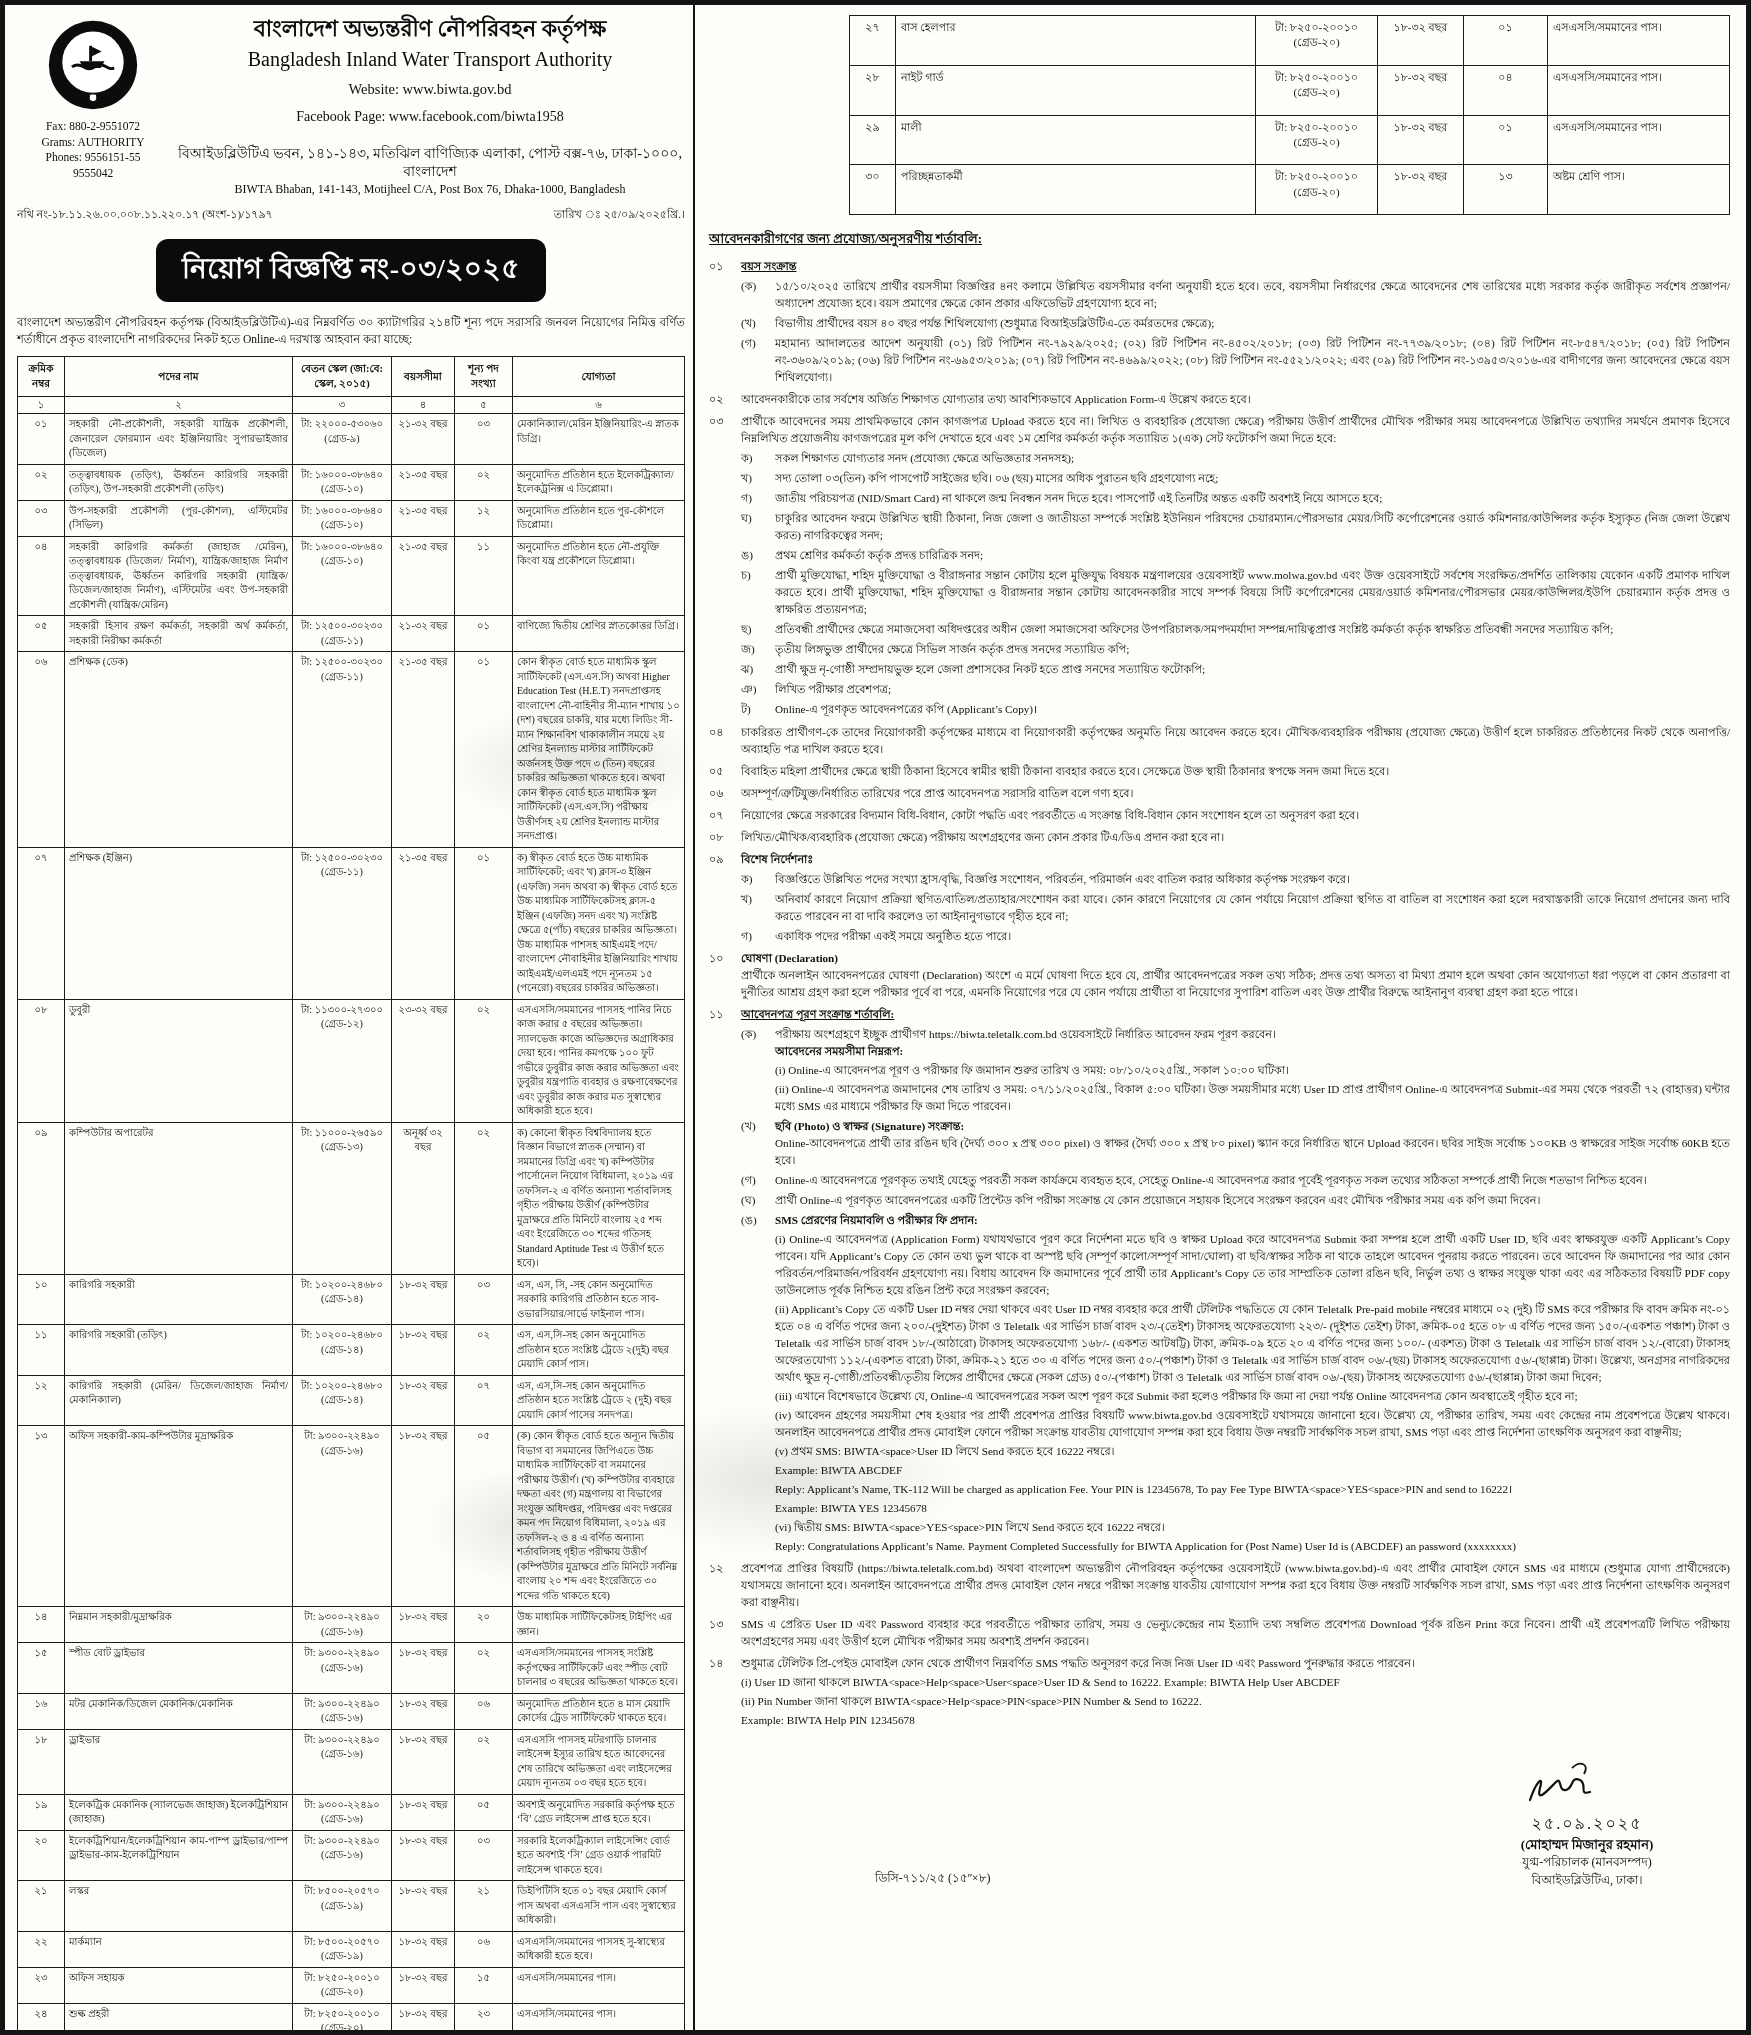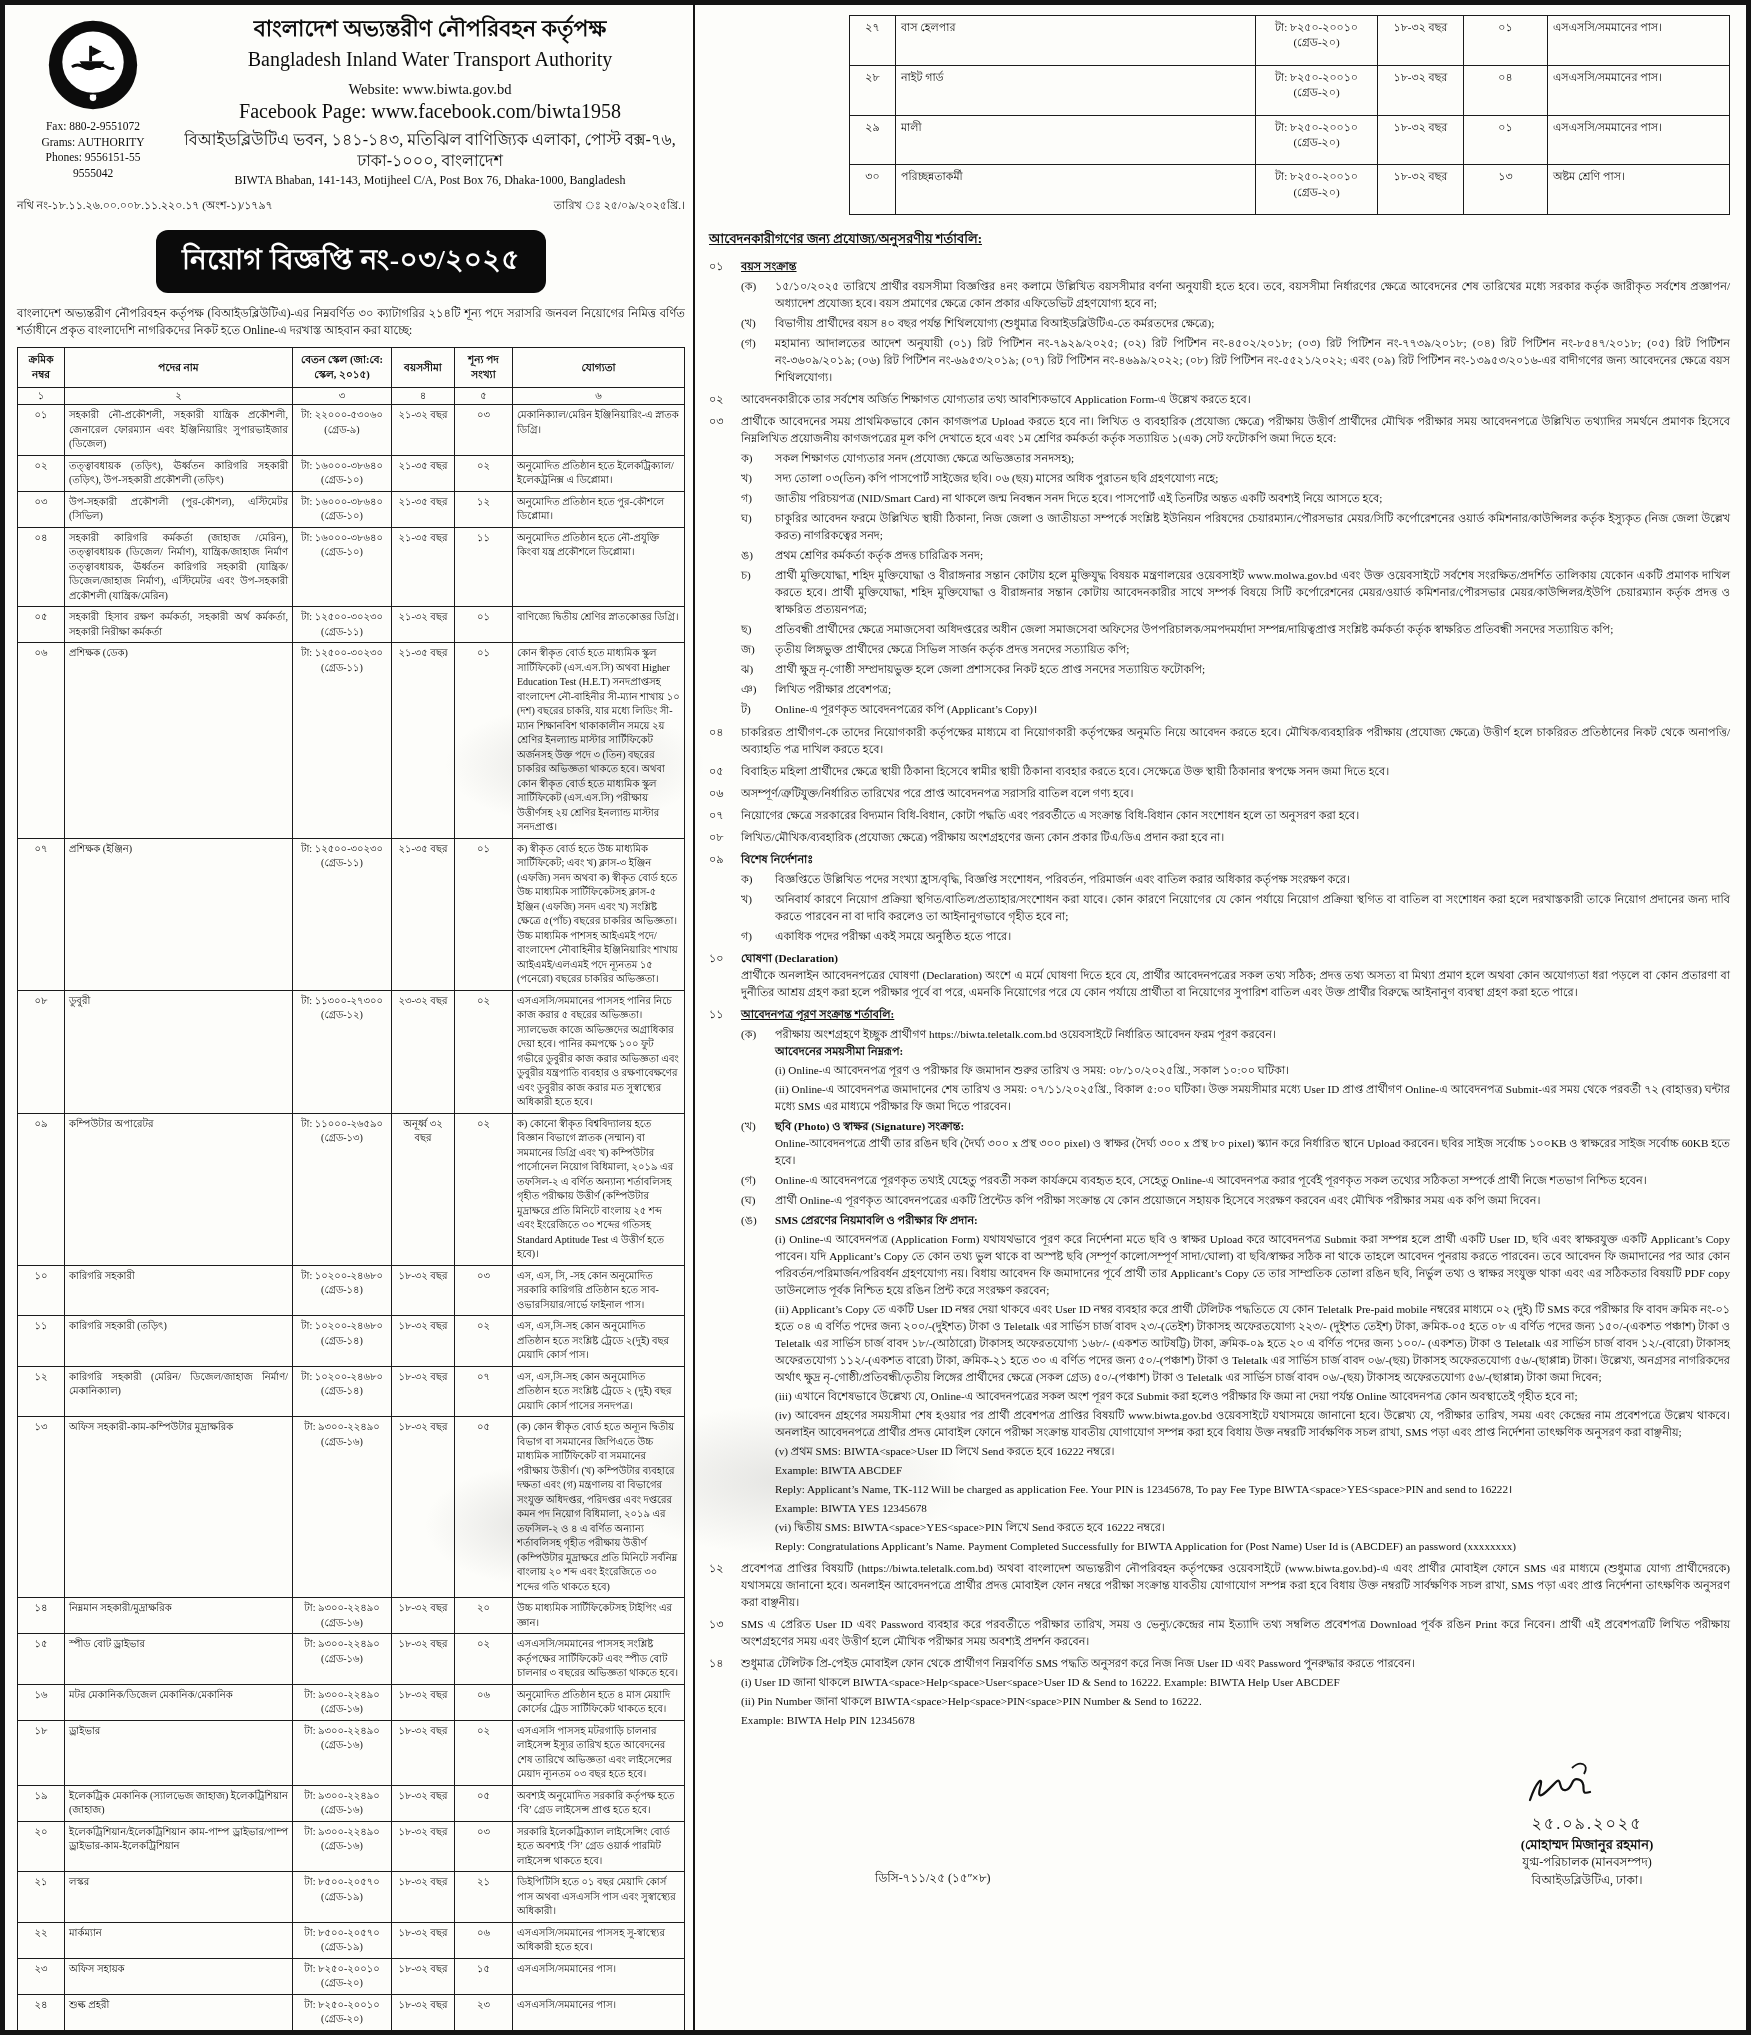--- a/index.html
+++ b/index.html
@@ -17,22 +17,22 @@
 
   
   .col-left{width:690px;flex:none;border-right:2px solid #141414;padding:10px 8px 6px 12px;position:relative;}
   .hdr{display:grid;grid-template-columns:152px 1fr;column-gap:6px;}
   .hdr-left{text-align:center;font-size:11.5px;line-height:1.35;}
   .emblem{width:96px;height:96px;margin:2px auto 6px auto;display:block;}
   .titles{text-align:center;line-height:1.3;}
   .t-bn{font-size:22px;font-weight:bold;}
   .t-en{font-size:20px;font-weight:normal;margin-top:2px;}
   .t-web{font-size:14.5px;margin-top:8px;}
-  .t-fb{font-size:20px;margin-top:0;}
-  .t-addr-bn{font-size:16px;margin-top:6px;}
+  .t-fb{font-size:14px;margin-top:10px;}
+  .t-addr-bn{font-size:14px;margin-top:18px;}
   .t-addr-en{font-size:12px;margin-top:1px;}
   .memo-row{display:flex;justify-content:space-between;font-size:11px;margin-top:8px;}
   .badge{display:block;width:fit-content;margin:14px auto 12px auto;background:#0b0b0b;color:#fff;
          font-weight:bold;font-size:28px;padding:8px 26px;border-radius:12px;letter-spacing:.5px;}
   .intro{font-size:11.5px;line-height:1.5;text-align:justify;margin-bottom:8px;}
 
   table.posts{border-collapse:collapse;width:100%;table-layout:fixed;}
   table.posts th,table.posts td{border:1.4px solid #1b1b1b;vertical-align:top;padding:3px 4px;font-size:10px;line-height:1.45;}
   table.posts th{font-size:10.5px;text-align:center;vertical-align:middle;padding:4px 2px;}
   td.c0{text-align:center;}

